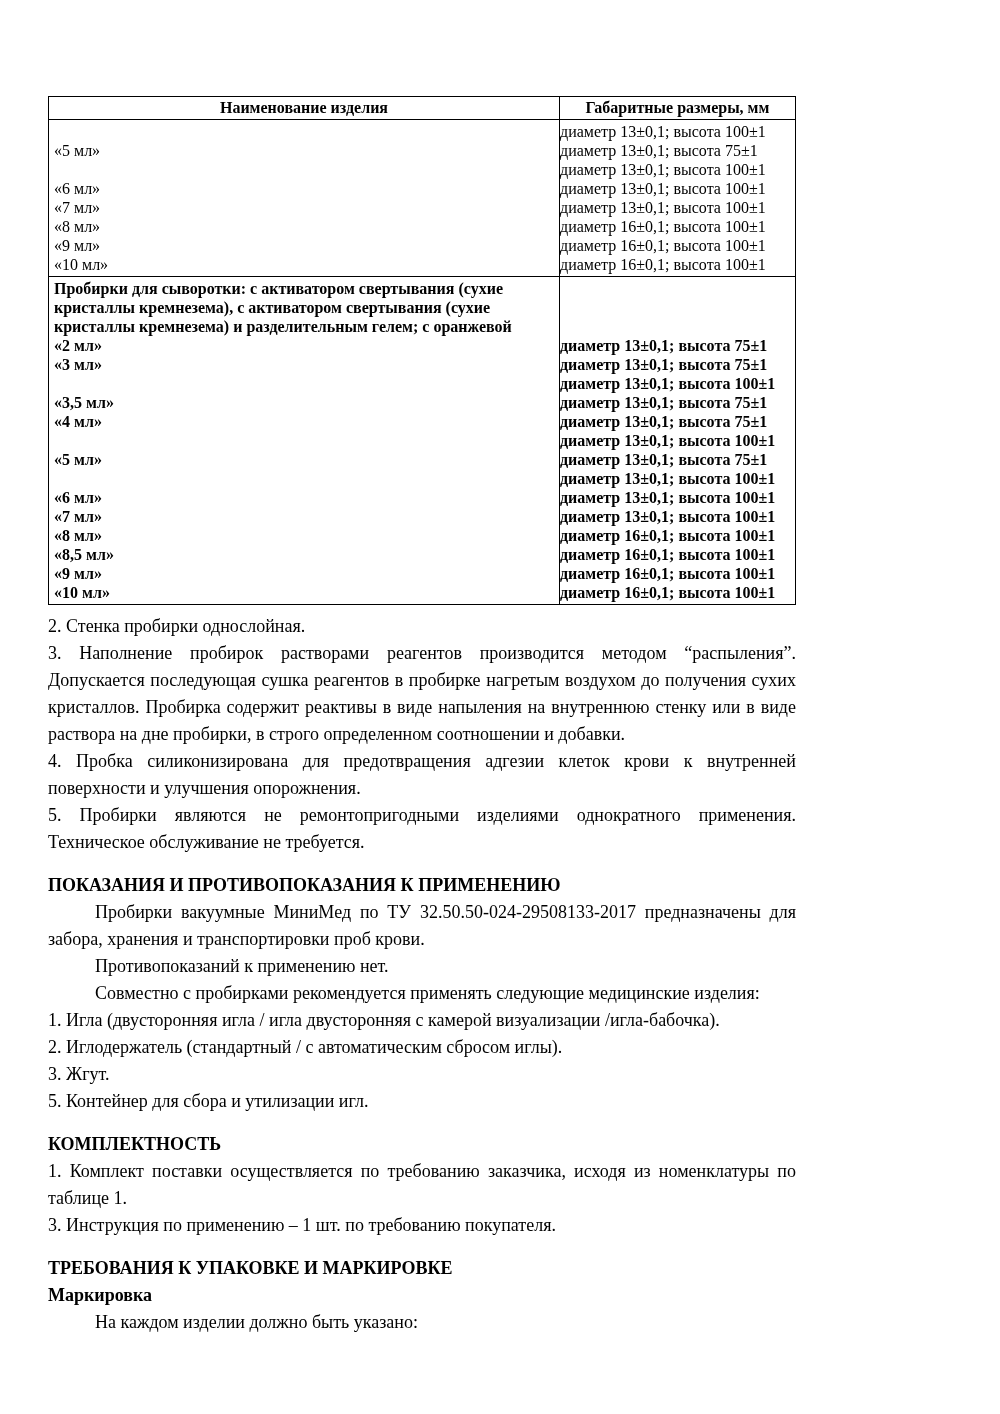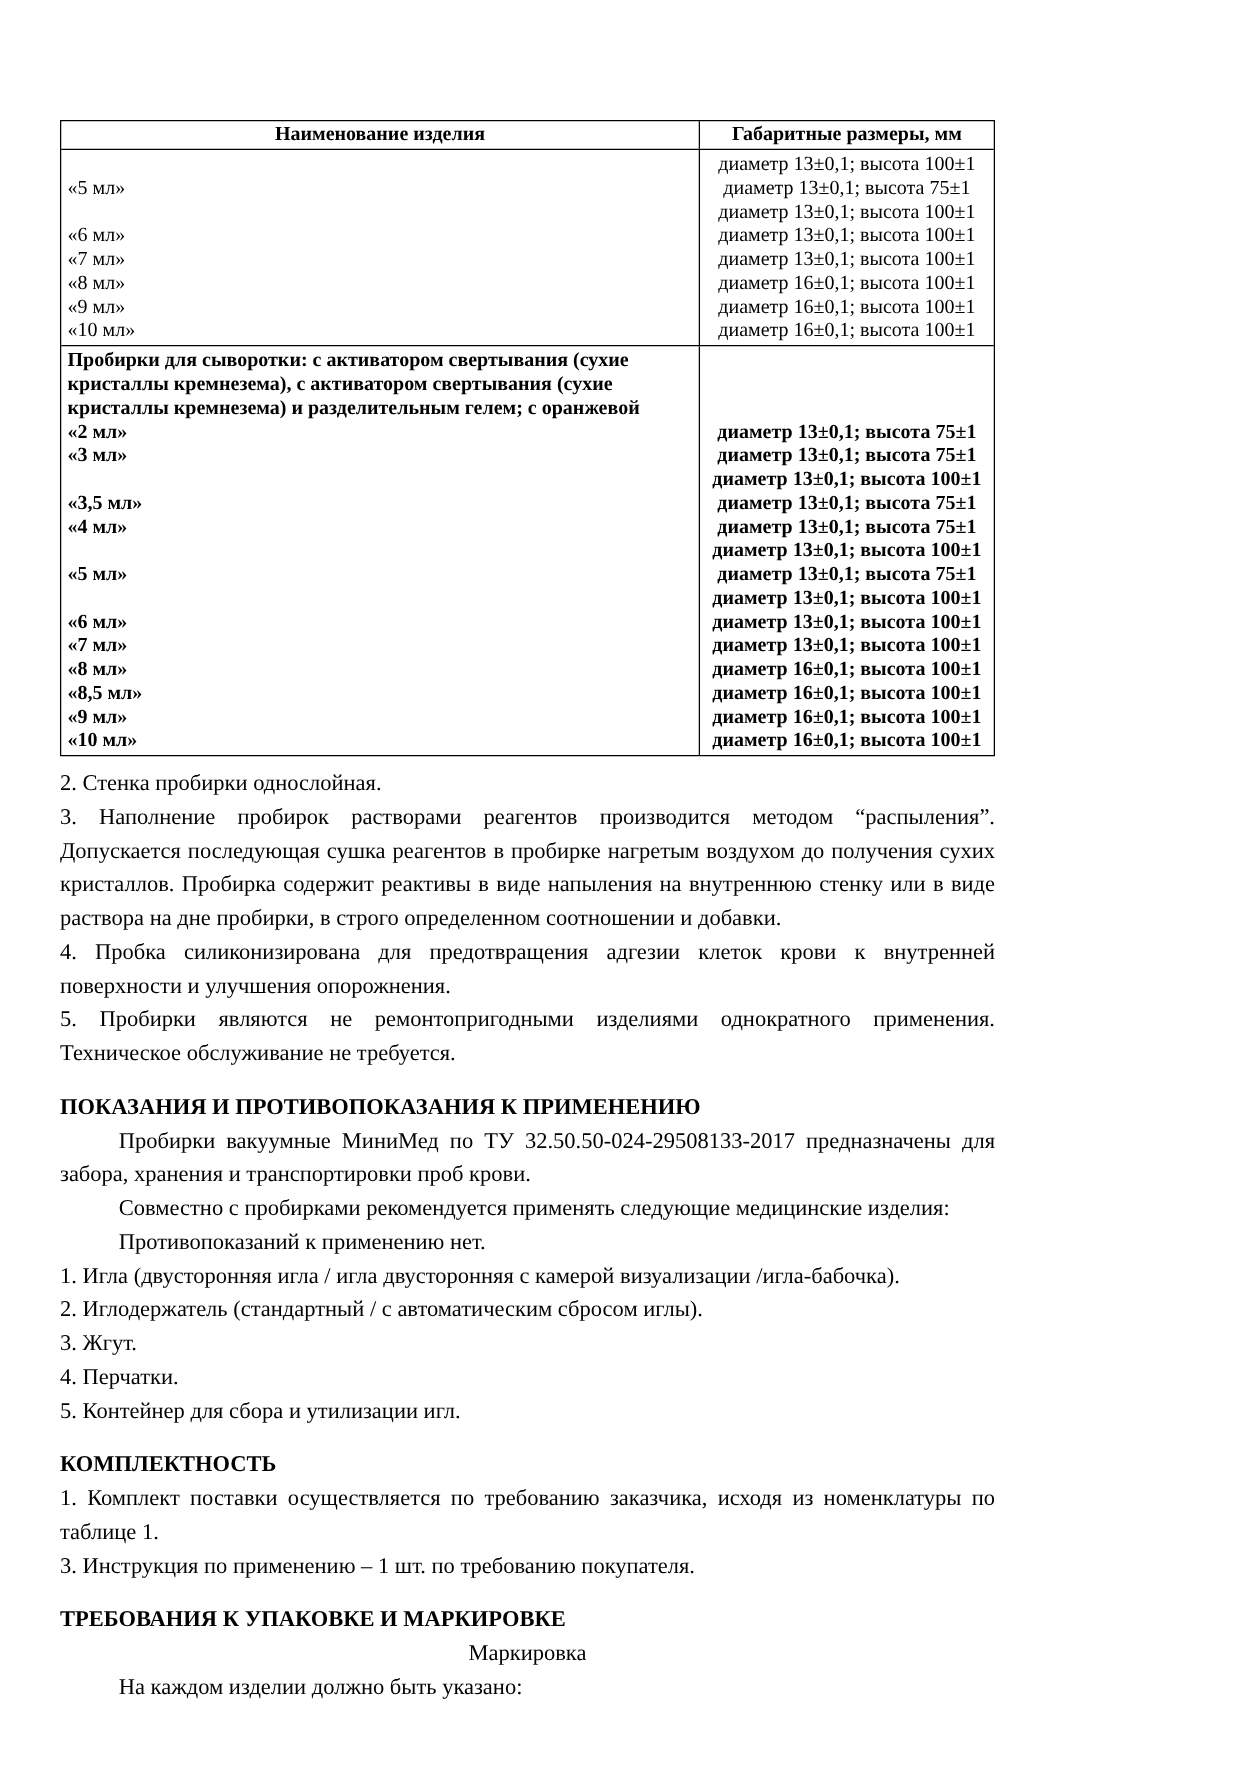--- a/index.html
+++ b/index.html
@@ -19,21 +19,21 @@
   }
 
   
   .doc-table {
     border: 1px solid #000;
     font-size: 16px;
     line-height: 19px;
   }
   .t-row { display: flex; }
   .t-col1 { box-sizing: border-box; width: 68.5%; border-right: 1px solid #000; }
-  .t-col2 { box-sizing: border-box; width: 31.5%; text-align: center; }
+  .t-col2 { box-sizing: border-box; width: 31.5%; text-align: left; }
   .t-header { border-bottom: 1px solid #000; }
   .th { font-weight: bold; text-align: center; padding: 1px 0 2px 0; }
   .t-section .t-col1, .t-section .t-col2 { padding: 2px 0; }
   #tsec2 { border-top: 1px solid #000; font-weight: bold; }
   .line { height: 19px; white-space: nowrap; }
   .name-line { padding-left: 5px; text-align: left; }
   .sec2-head { height: 57px; overflow: hidden; padding: 0 24px 0 5px; text-align: left; }
   .sec2-spacer { height: 57px; }
 
   
@@ -44,21 +44,21 @@
     text-align: justify;
   }
   .content p { margin: 0; }
   .heading {
     font-weight: bold;
     text-align: left;
     margin-top: 16px !important;
   }
   .indent { text-indent: 47px; }
   .list-item-line { margin-left: 47px; text-align: left; }
-  .sub-heading { font-weight: normal; margin-left: 97px; text-align: center; }
+  .sub-heading { font-weight: bold; margin-left: 97px; text-align: left; }
 </style>
 </head>
 <body>
 
 <div class="page">
 
   <div class="doc-table">
     <div class="t-row t-header">
       <div class="t-col1 th">Наименование изделия</div>
       <div class="t-col2 th">Габаритные размеры, мм</div>
@@ -134,27 +134,26 @@
   </div>
 
   <div class="content">
     <p>2. Стенка пробирки однослойная.</p>
     <p>3. Наполнение пробирок растворами реагентов производится методом “распыления”. Допускается последующая сушка реагентов в пробирке нагретым воздухом до получения сухих кристаллов. Пробирка содержит реактивы в виде напыления на внутреннюю стенку или в виде раствора на дне пробирки, в строго определенном соотношении и добавки.</p>
     <p>4. Пробка силиконизирована для предотвращения адгезии клеток крови к внутренней поверхности и улучшения опорожнения.</p>
     <p>5. Пробирки являются не ремонтопригодными изделиями однократного применения. Техническое обслуживание не требуется.</p>
 
     <p class="heading">ПОКАЗАНИЯ И ПРОТИВОПОКАЗАНИЯ К ПРИМЕНЕНИЮ</p>
     <p class="indent">Пробирки вакуумные МиниМед по ТУ 32.50.50-024-29508133-2017 предназначены для забора, хранения и транспортировки проб крови.</p>
+    <p class="indent">Противопоказаний к применению нет.</p>
     <p class="indent">Совместно с пробирками рекомендуется применять следующие медицинские изделия:</p>
-    <p class="indent">Противопоказаний к применению нет.</p>
     <div id="indications-list">
         <p class="list-item-line">1. Игла (двусторонняя игла / игла двусторонняя с камерой визуализации /игла-бабочка).</p>
         <p class="list-item-line">2. Иглодержатель (стандартный / с автоматическим сбросом иглы).</p>
         <p class="list-item-line">3. Жгут.</p>
-        <p class="list-item-line">4. Перчатки.</p>
         <p class="list-item-line">5. Контейнер для сбора и утилизации игл.</p>
       </div>
 
     <p class="heading">КОМПЛЕКТНОСТЬ</p>
     <div id="completeness-list">
         <p class="">1. Комплект поставки осуществляется по требованию заказчика, исходя из номенклатуры по таблице 1.</p>
         <p class="">3. Инструкция по применению – 1 шт. по требованию покупателя.</p>
       </div>
 
     <p class="heading">ТРЕБОВАНИЯ К УПАКОВКЕ И МАРКИРОВКЕ</p>

